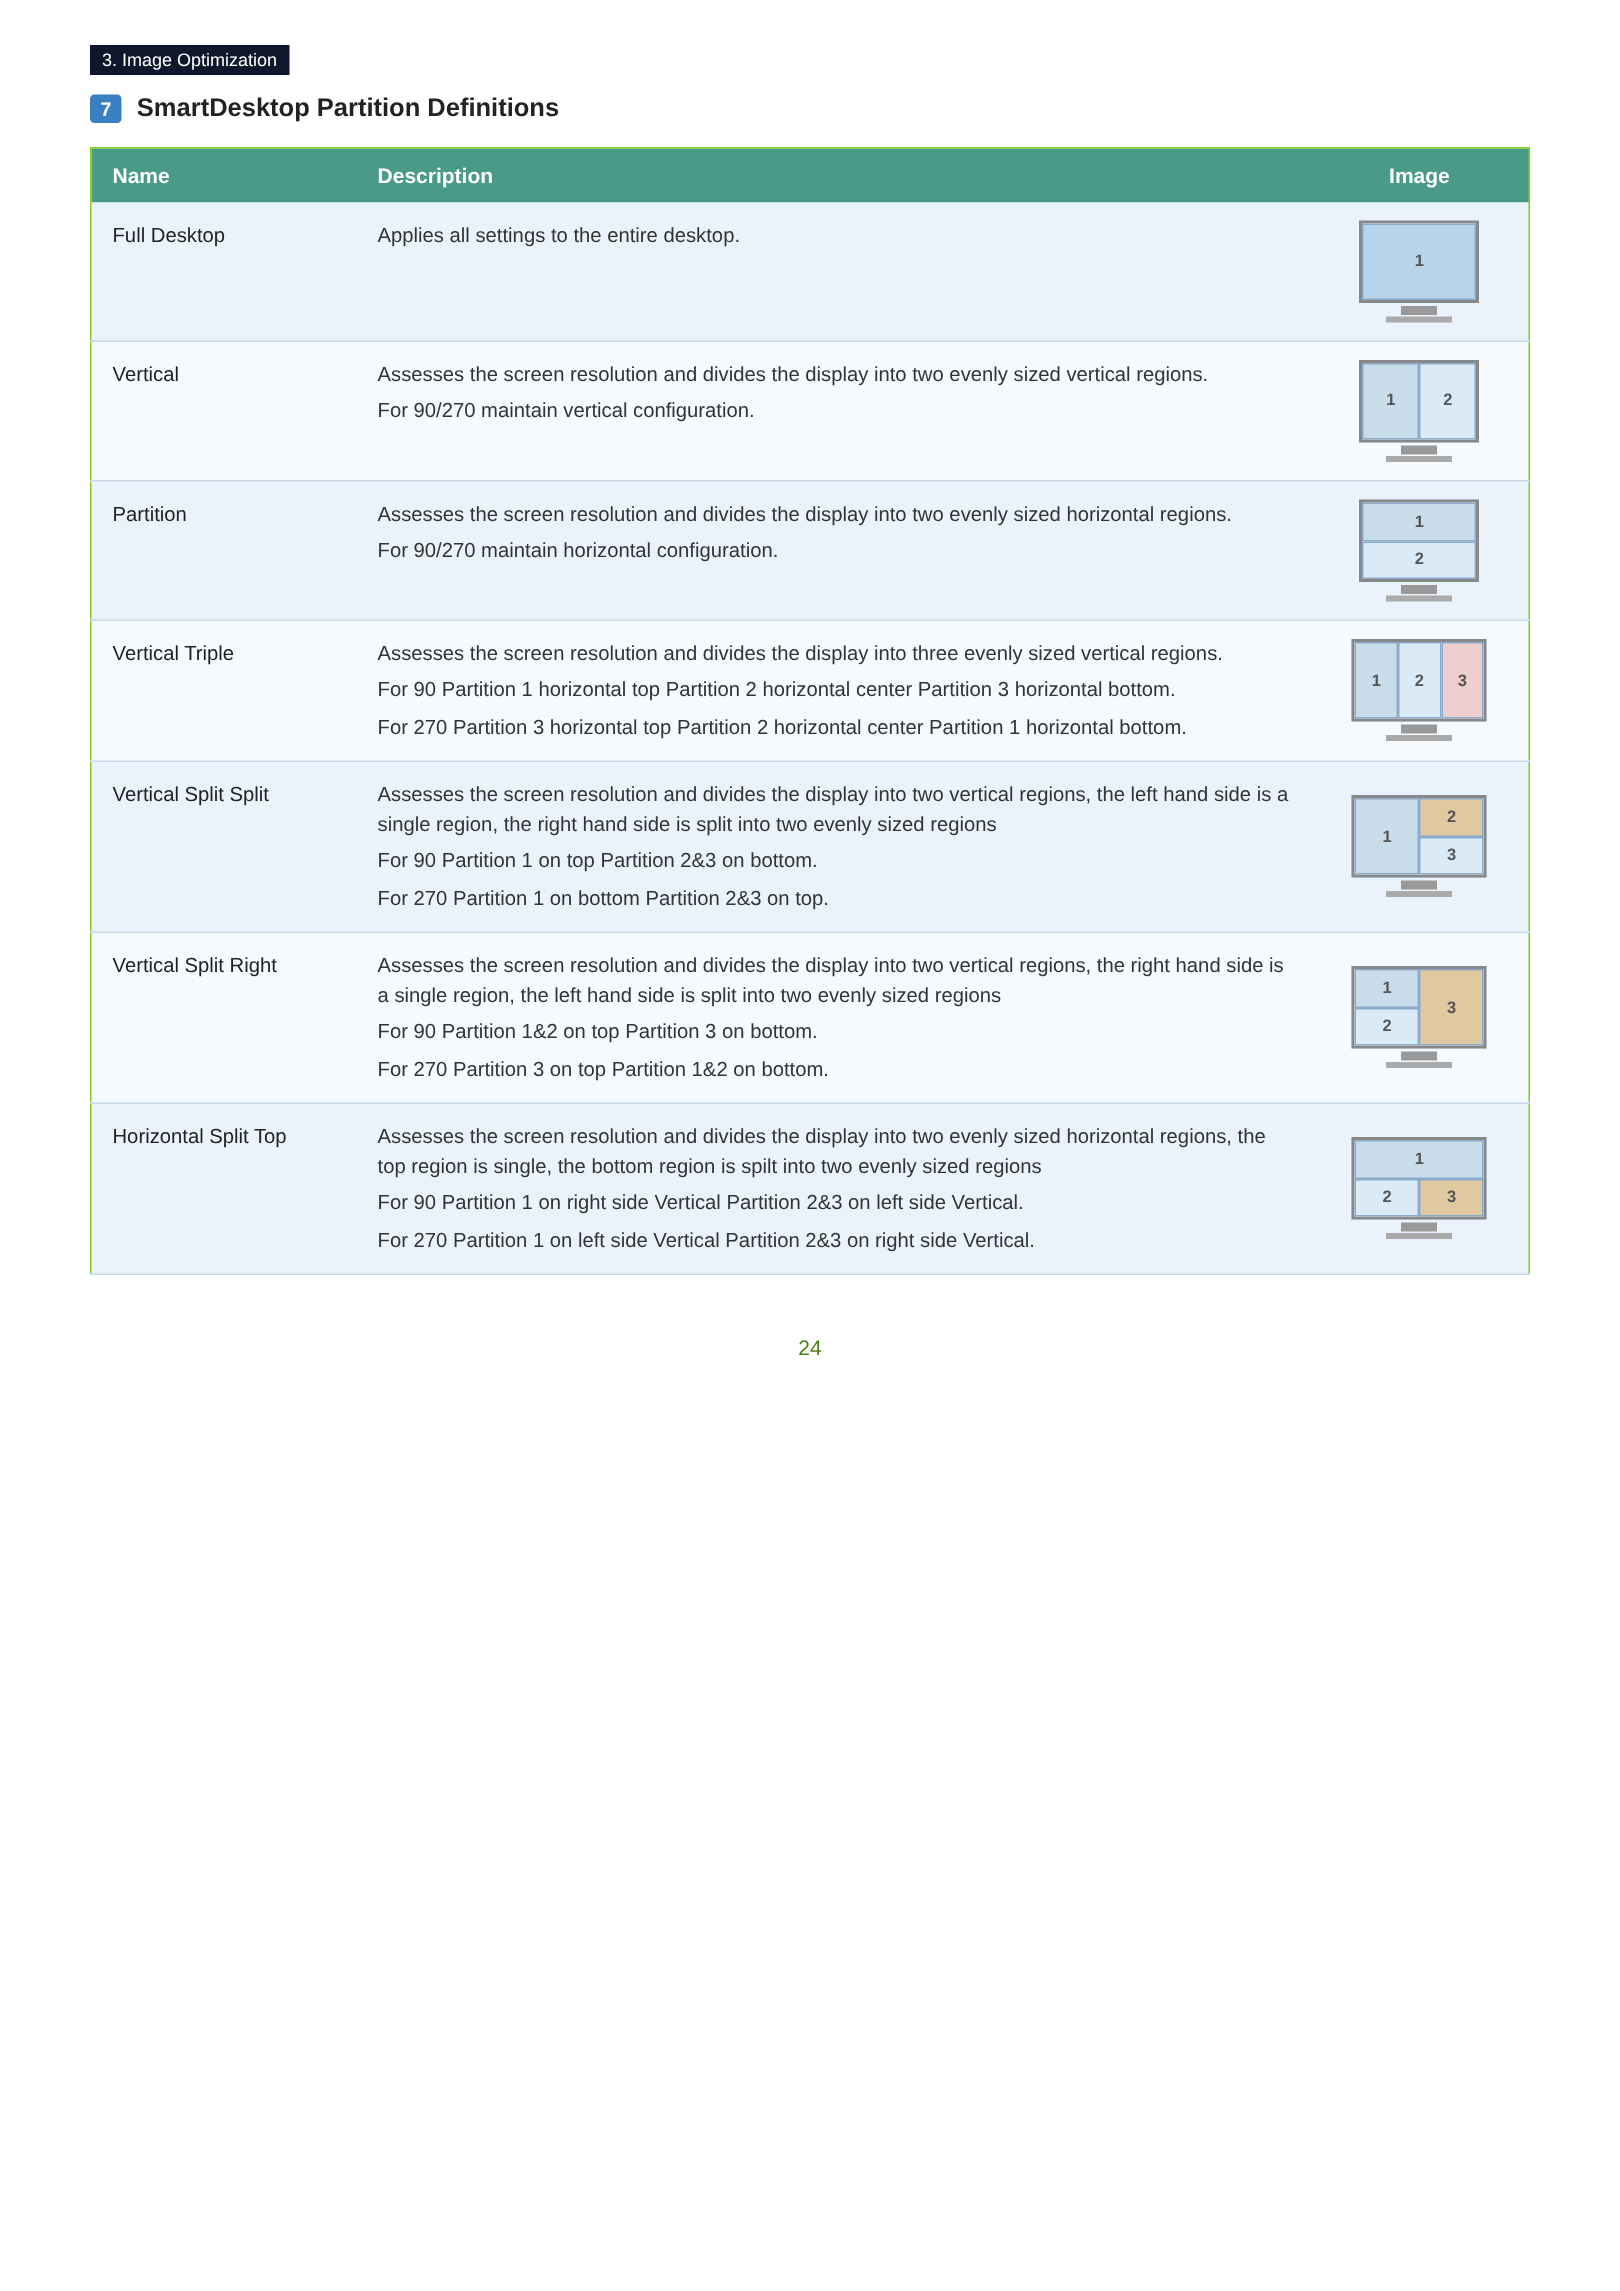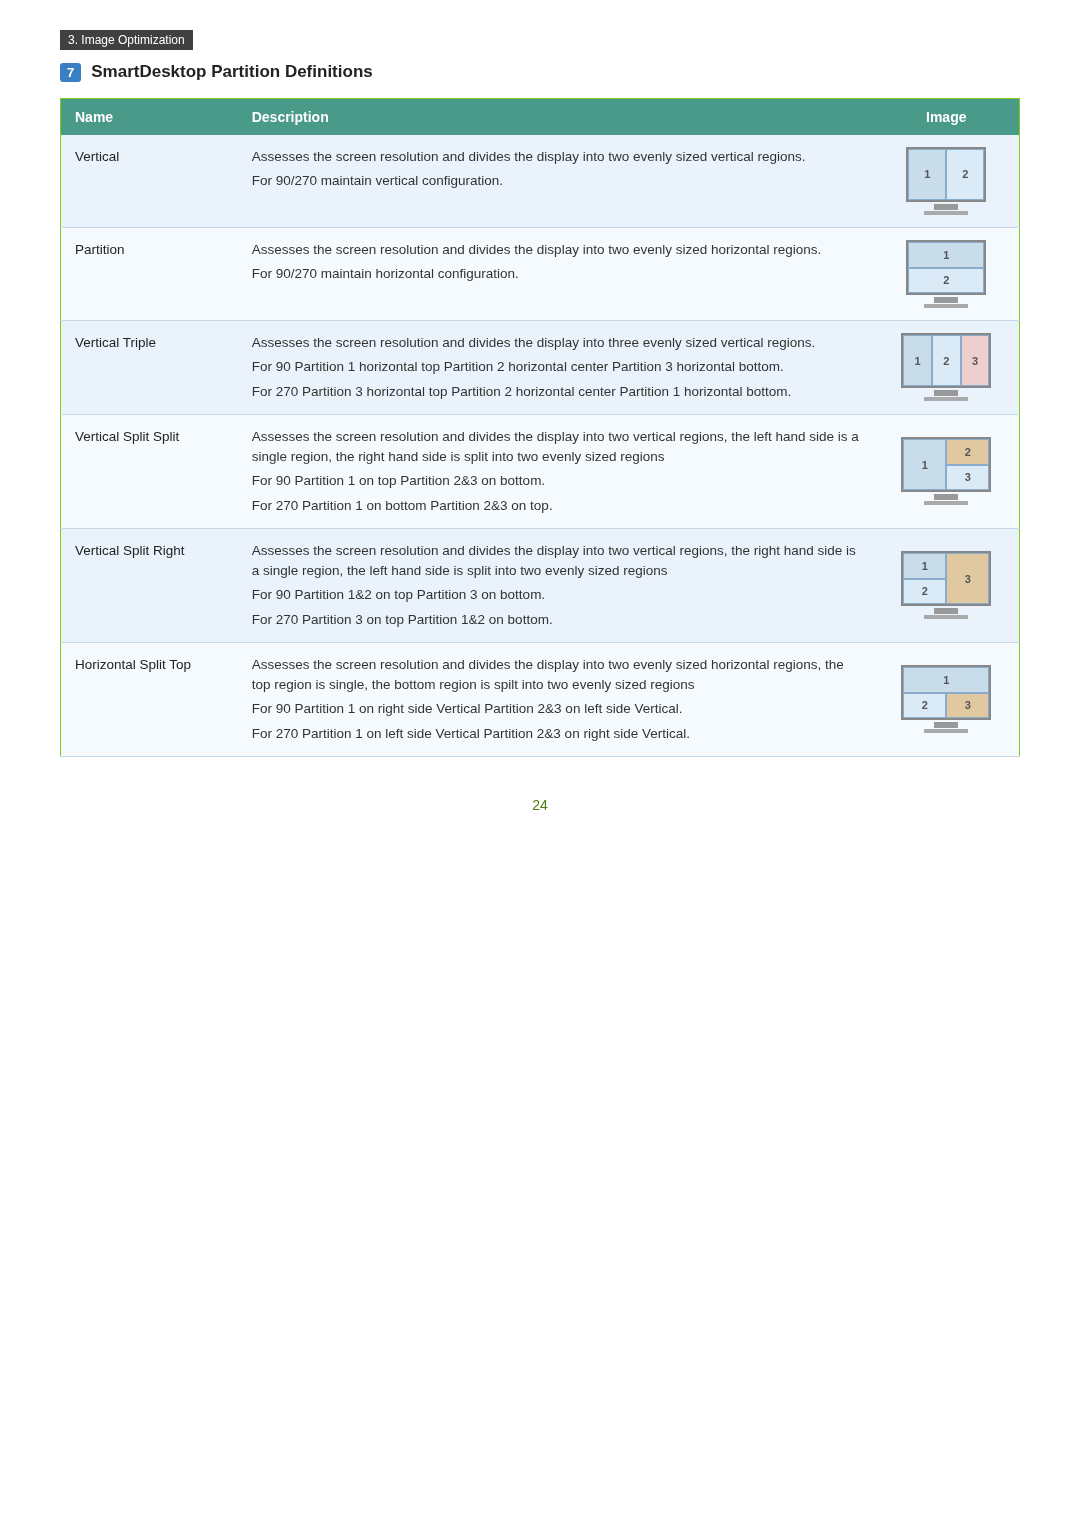--- a/index.html
+++ b/index.html
@@ -8,21 +8,21 @@
       font-family: Arial, sans-serif;
       font-size: 14px;
       color: #333;
       width: 1080px;
       min-height: 1527px;
       padding: 30px 60px 60px 60px;
     }
 
     .breadcrumb-bar {
       display: inline-block;
-      background: #404040;
+      background: #0f172a;
       color: white;
       font-size: 12px;
       padding: 3px 8px;
       margin-bottom: 12px;
       text-align: right;
     }
 
     .section-title {
       display: flex;
       align-items: center;
@@ -207,20 +207,33 @@
 
 <table>
   <thead>
     <tr>
       <th>Name</th>
       <th>Description</th>
       <th class="col-image">Image</th>
     </tr>
   </thead>
   <tbody id="table-body">
+  <tr>
+        <td class="col-name">Full Desktop</td>
+        <td class="col-desc">
+          <p class="desc-line">Applies all settings to the entire desktop.</p>
+        </td>
+        <td class="col-image"><div class="monitor-wrap">
+            <div class="monitor-screen screen-full" style="flex-direction: row;">
+              <div class="part-cell blue-bg" style="flex: 1 1 0%; height: 100%;">1</div>
+            </div>
+            <div class="monitor-stand"></div>
+            <div class="monitor-base"></div>
+          </div></td>
+      </tr>
       <tr>
         <td class="col-name">Vertical</td>
         <td class="col-desc">
           <p class="desc-line">Assesses the screen resolution and divides the display into two evenly sized vertical regions.</p>
           <p class="desc-line">For 90/270 maintain vertical configuration.</p>
         </td>
         <td class="col-image"><div class="monitor-wrap">
             <div class="monitor-screen screen-vertical" style="flex-direction: row;">
               <div class="part-cell" style="flex: 1 1 0%; height: 100%; background: rgb(200, 220, 234);">1</div>
               <div class="part-cell" style="flex: 1 1 0%; height: 100%; background: rgb(218, 234, 247);">2</div>

